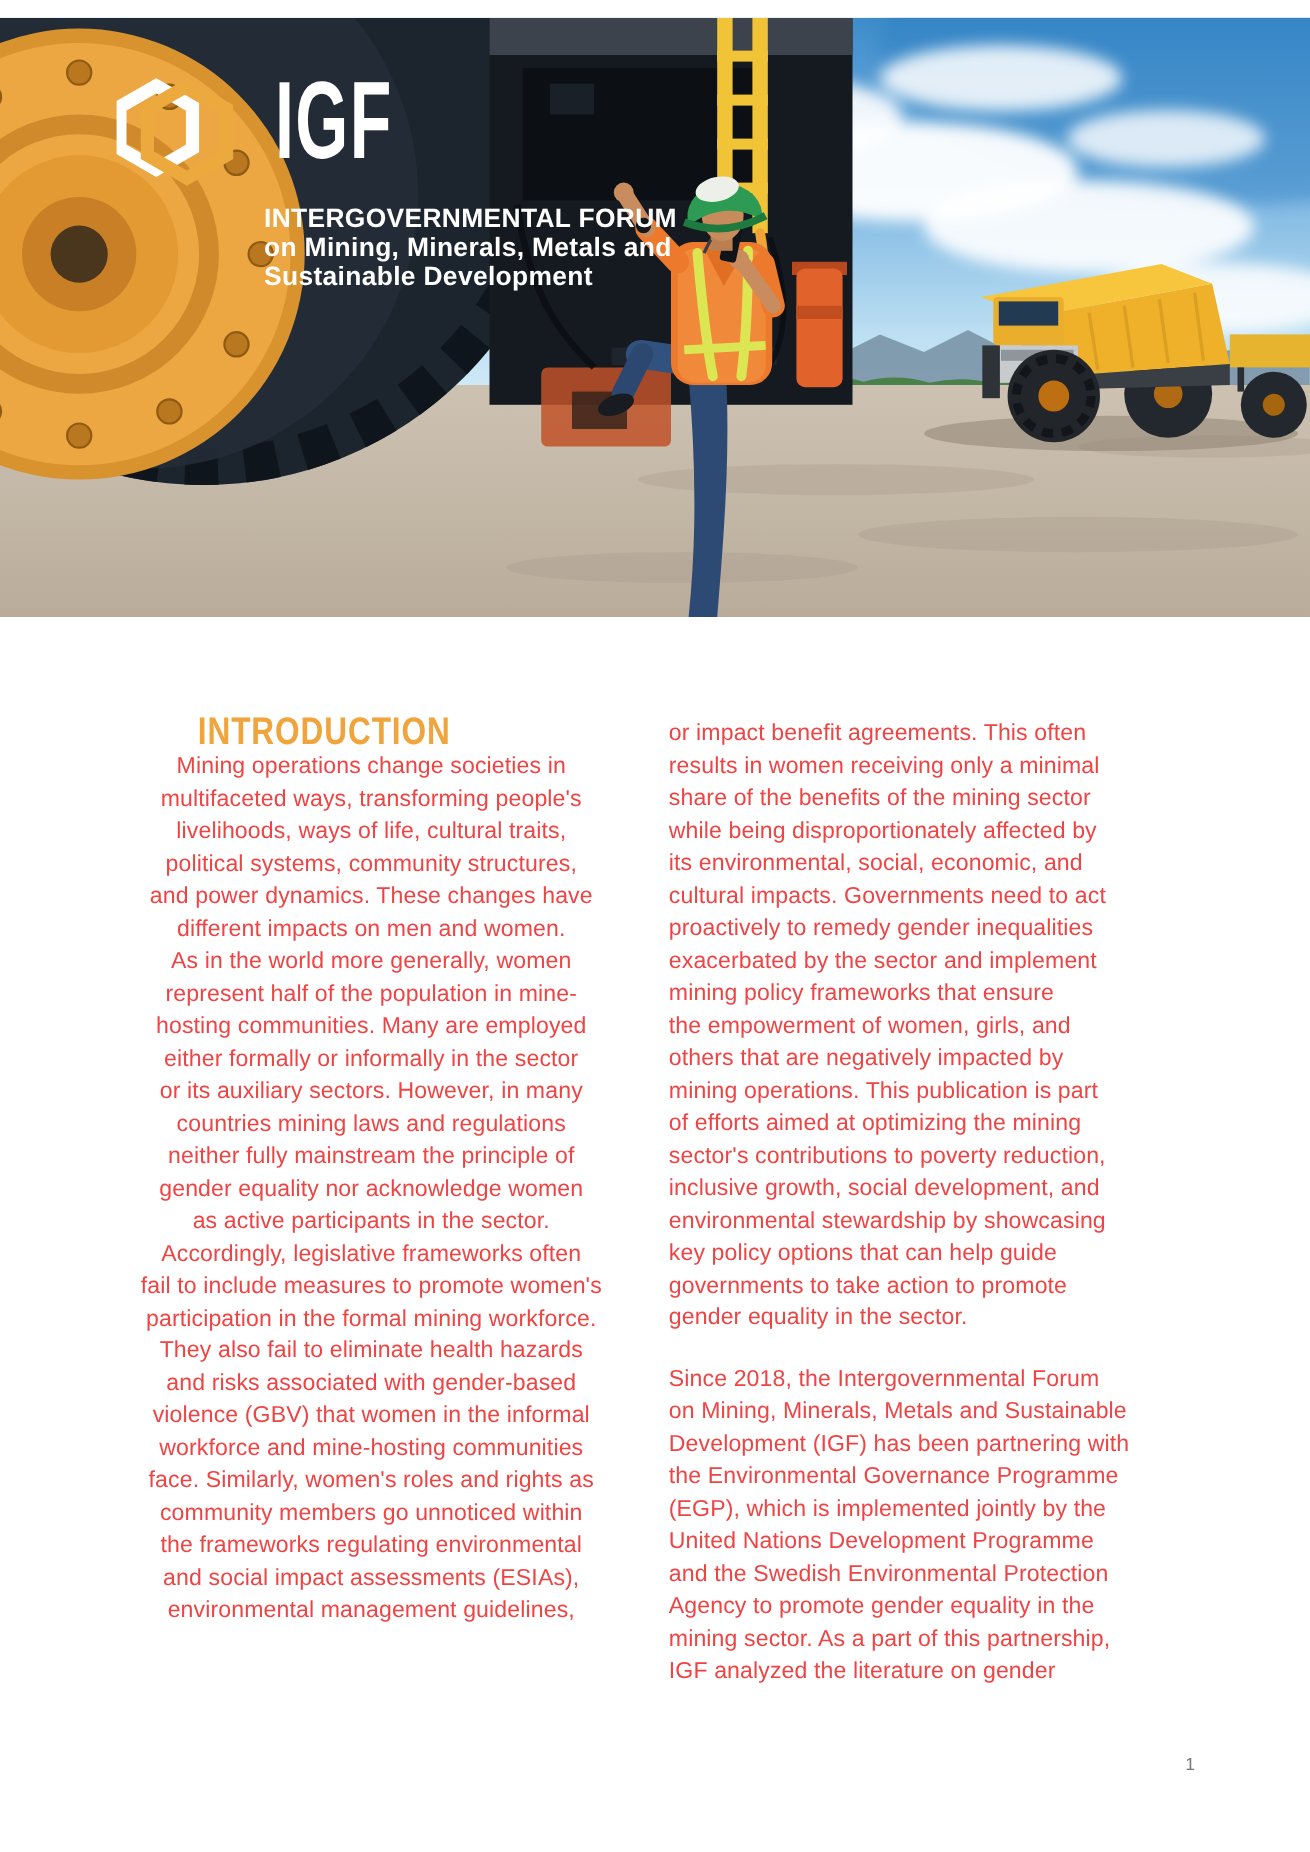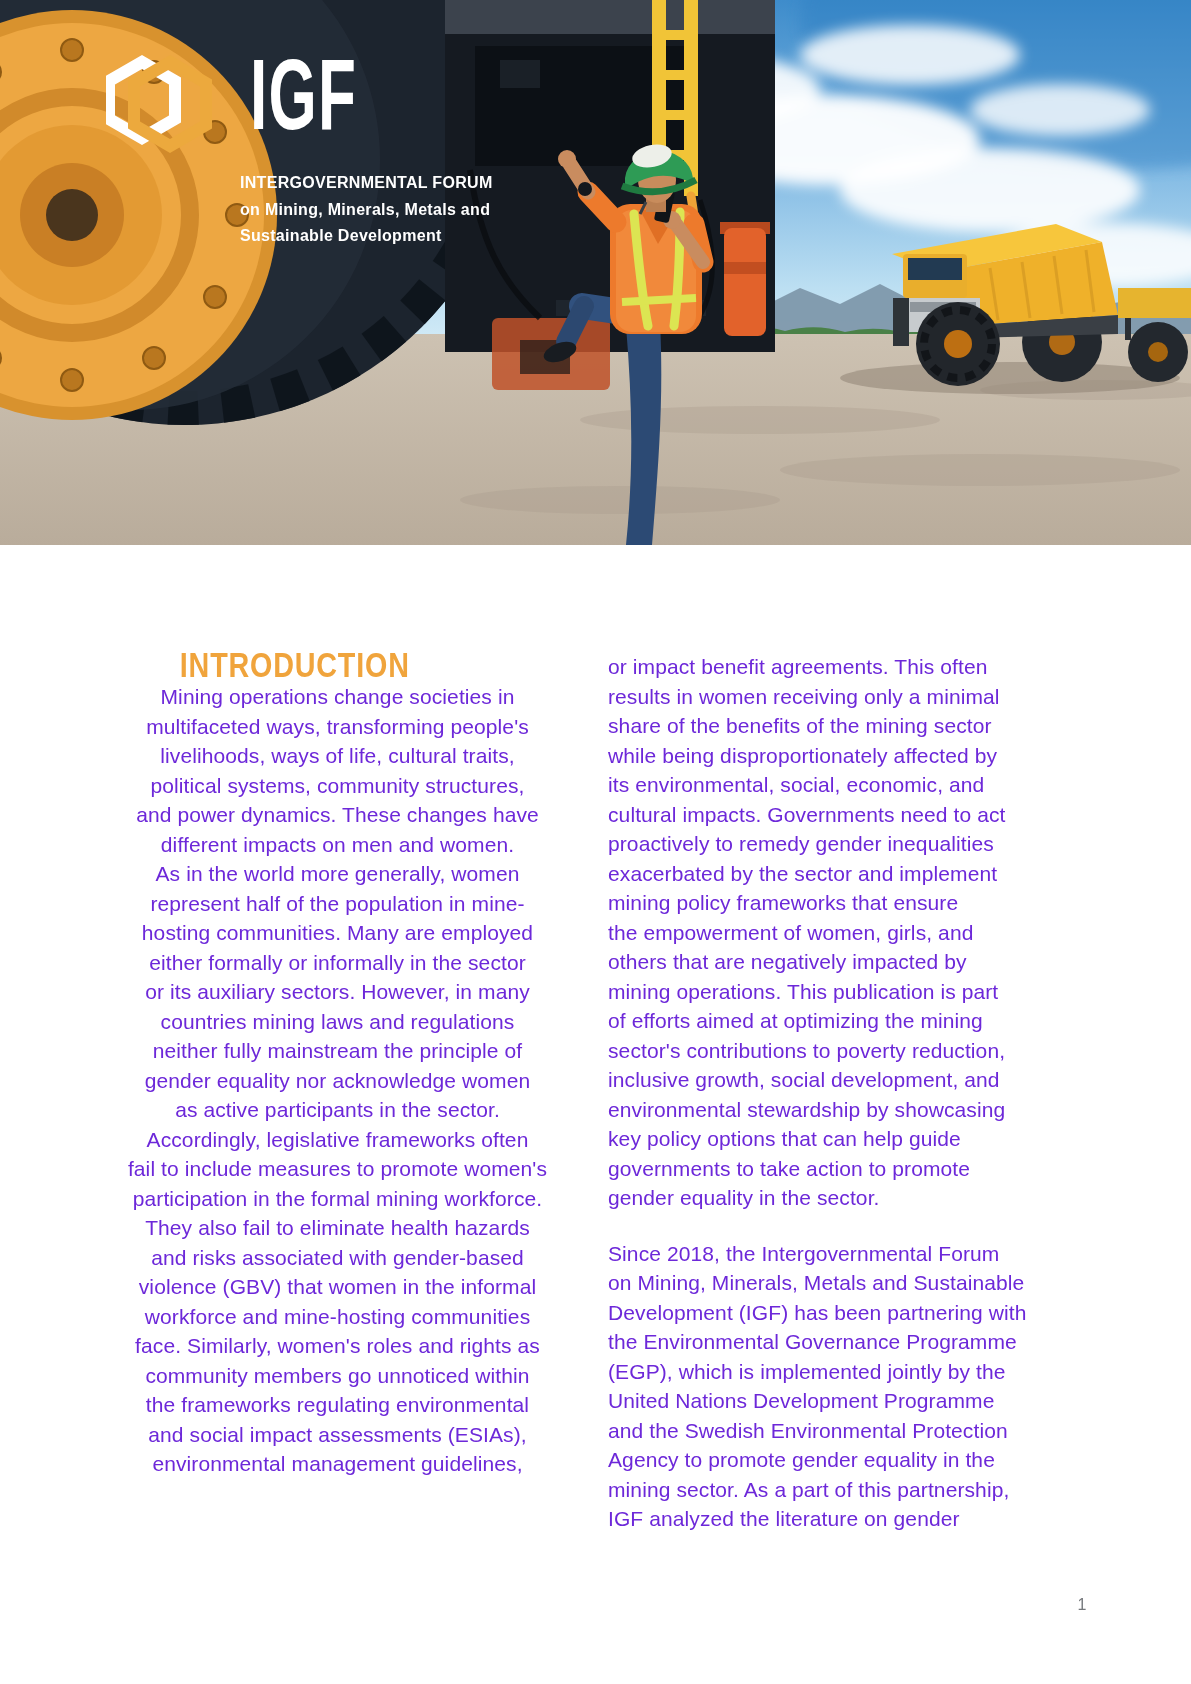--- a/index.html
+++ b/index.html
@@ -2,31 +2,31 @@
 <html><head>
 <meta charset="utf-8">
 <style>
   * { margin:0; padding:0; box-sizing:border-box; }
   html,body { background:#ffffff; }
   .page {
     position:relative; width:1191px; height:1684px; background:#ffffff;
     font-family:"Liberation Sans", sans-serif; overflow:hidden; margin:0 auto;
   }
   
-  .header { position:absolute; left:0; top:0; width:1191px; height:545px; overflow:hidden; }
+  .header { position:absolute; left:0; top:16px; width:1191px; height:545px; overflow:hidden; }
   .header svg.scene { position:absolute; left:0; top:0; }
   
   .logo-icon { position:absolute; left:106px; top:54px; }
   .brand {
     position:absolute; left:250px; top:44px; font-size:100px; line-height:100px;
     font-weight:bold; color:#ffffff; letter-spacing:2px;
     transform:scaleX(0.62); transform-origin:0 0; white-space:nowrap;
   }
   .tagline {
-    position:absolute; left:240px; top:170px; font-size:16px; line-height:26.5px;
+    position:absolute; left:240px; top:170px; font-size:24px; line-height:26.5px;
     font-weight:bold; color:#ffffff; letter-spacing:0.3px; white-space:pre-line;
   }
   
   .overlay {
     position:absolute; left:0; top:337px; width:1191px; height:208px;
     background:rgba(45,55,97,0.80);
   }
   .title1 {
     position:absolute; left:94px; top:56px; font-size:62px; line-height:62px;
     font-weight:bold; color:#E8E6E2; letter-spacing:1.5px; white-space:nowrap;
@@ -39,21 +39,21 @@
   }
   
   .col { position:absolute; width:475px; }
   .col-left  { left:100px; top:648px;text-align:center; }
   .col-right { left:608px; top:652px; }
   h2.intro {
     font-size:35px; line-height:34px; font-weight:bold; color:#F0A43C;
     letter-spacing:1px; transform:scaleX(0.82); transform-origin:0 0; white-space:nowrap;
   }
   .col p {
-    font-size:21px; line-height:29.5px; color:#6d28d9; letter-spacing:0.1px;
+    font-size:21px; line-height:29.5px; color:#ef4444; letter-spacing:0.1px;
     white-space:pre-line;
   }
   .col-left p { }
   .col-right p + p { margin-top:26px; }
   
   .pagenum {
     position:absolute; top:1596px; left:1070px; width:24px; text-align:center;
     font-size:16px; color:#75787C;
   }
 </style>

